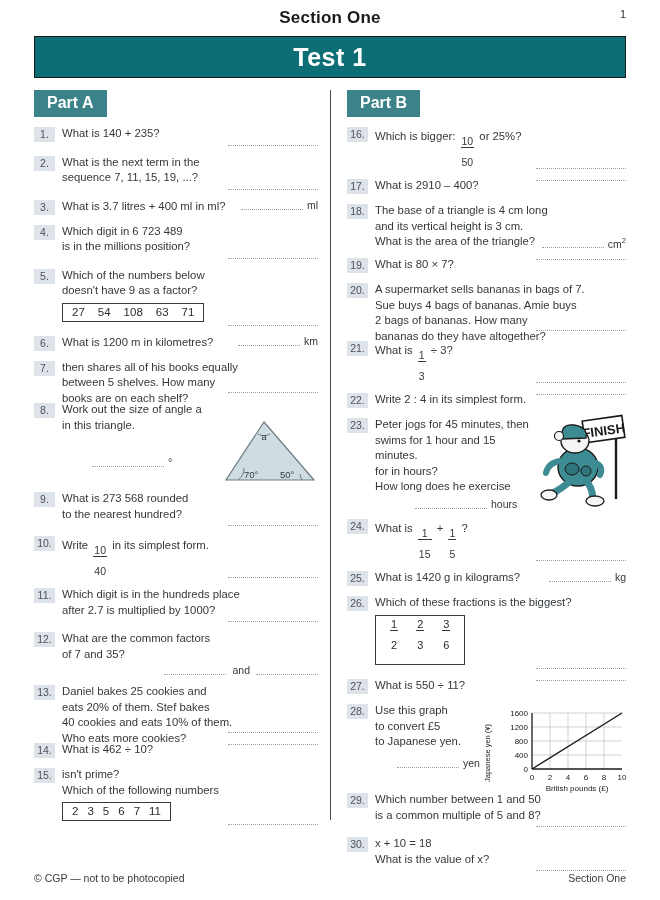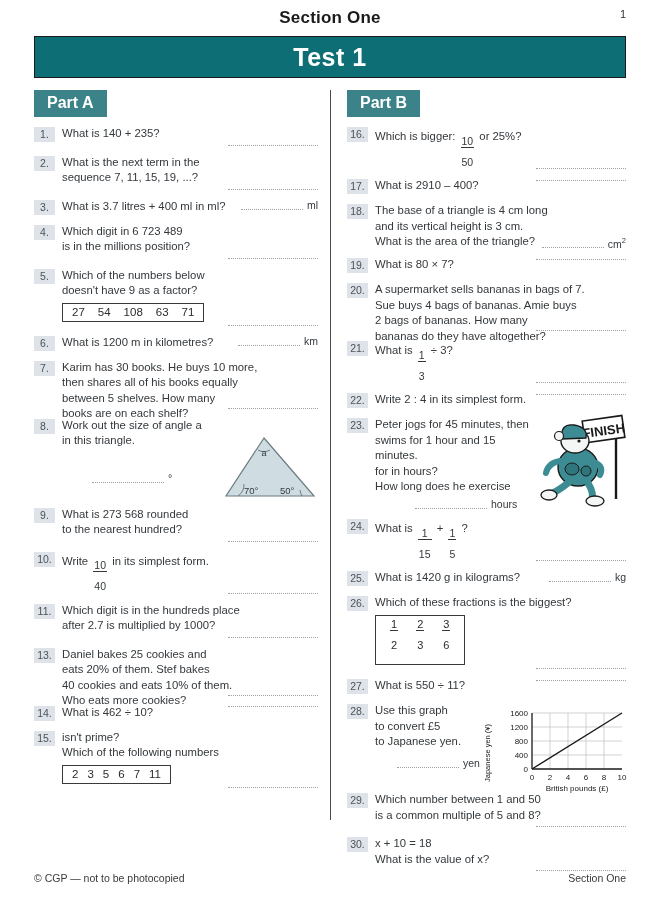--- a/index.html
+++ b/index.html
@@ -275,21 +275,20 @@
             <span class="unit">km</span>
           </div>
         </div>
       </div>
 
       
       <div class="q">
         <div class="qnum">7.</div>
         <div class="qbody">
           <div class="qtext">
-            <span class="ln">Karim has 30 books.  He buys 10 more,</span>
             <span class="ln">then shares all of his books equally</span>
             <span class="ln">between 5 shelves.  How many</span>
             <span class="ln">books are on each shelf?</span>
           </div>
           <div class="ansrow" style="margin-top:-14px;">
               <span class="ans w90"></span>
             </div>
         </div>
       </div>
 
@@ -359,20 +358,34 @@
             <span class="ln">Which digit is in the hundreds place</span>
             <span class="ln">after 2.7 is multiplied by 1000?</span>
           </div>
           <div class="ansrow">
               <span class="ans w90"></span>
             </div>
         </div>
       </div>
 
       
+      <div class="q">
+        <div class="qnum">12.</div>
+        <div class="qbody">
+          <div class="qtext">
+            <span class="ln">What are the common factors</span>
+            <span class="ln">of 7 and 35?</span>
+          </div>
+          <div class="ansrow two" style="gap:6px;">
+            <span class="ans w62"></span>
+            <span class="unit">and</span>
+            <span class="ans w62"></span>
+          </div>
+        </div>
+      </div>
 
       
       <div class="q">
         <div class="qnum">13.</div>
         <div class="qbody">
           <div class="qtext">
             <span class="ln">Daniel bakes 25 cookies and</span>
             <span class="ln">eats 20% of them.  Stef bakes</span>
             <span class="ln">40 cookies and eats 10% of them.</span>
             <span class="ln">Who eats more cookies?</span>

